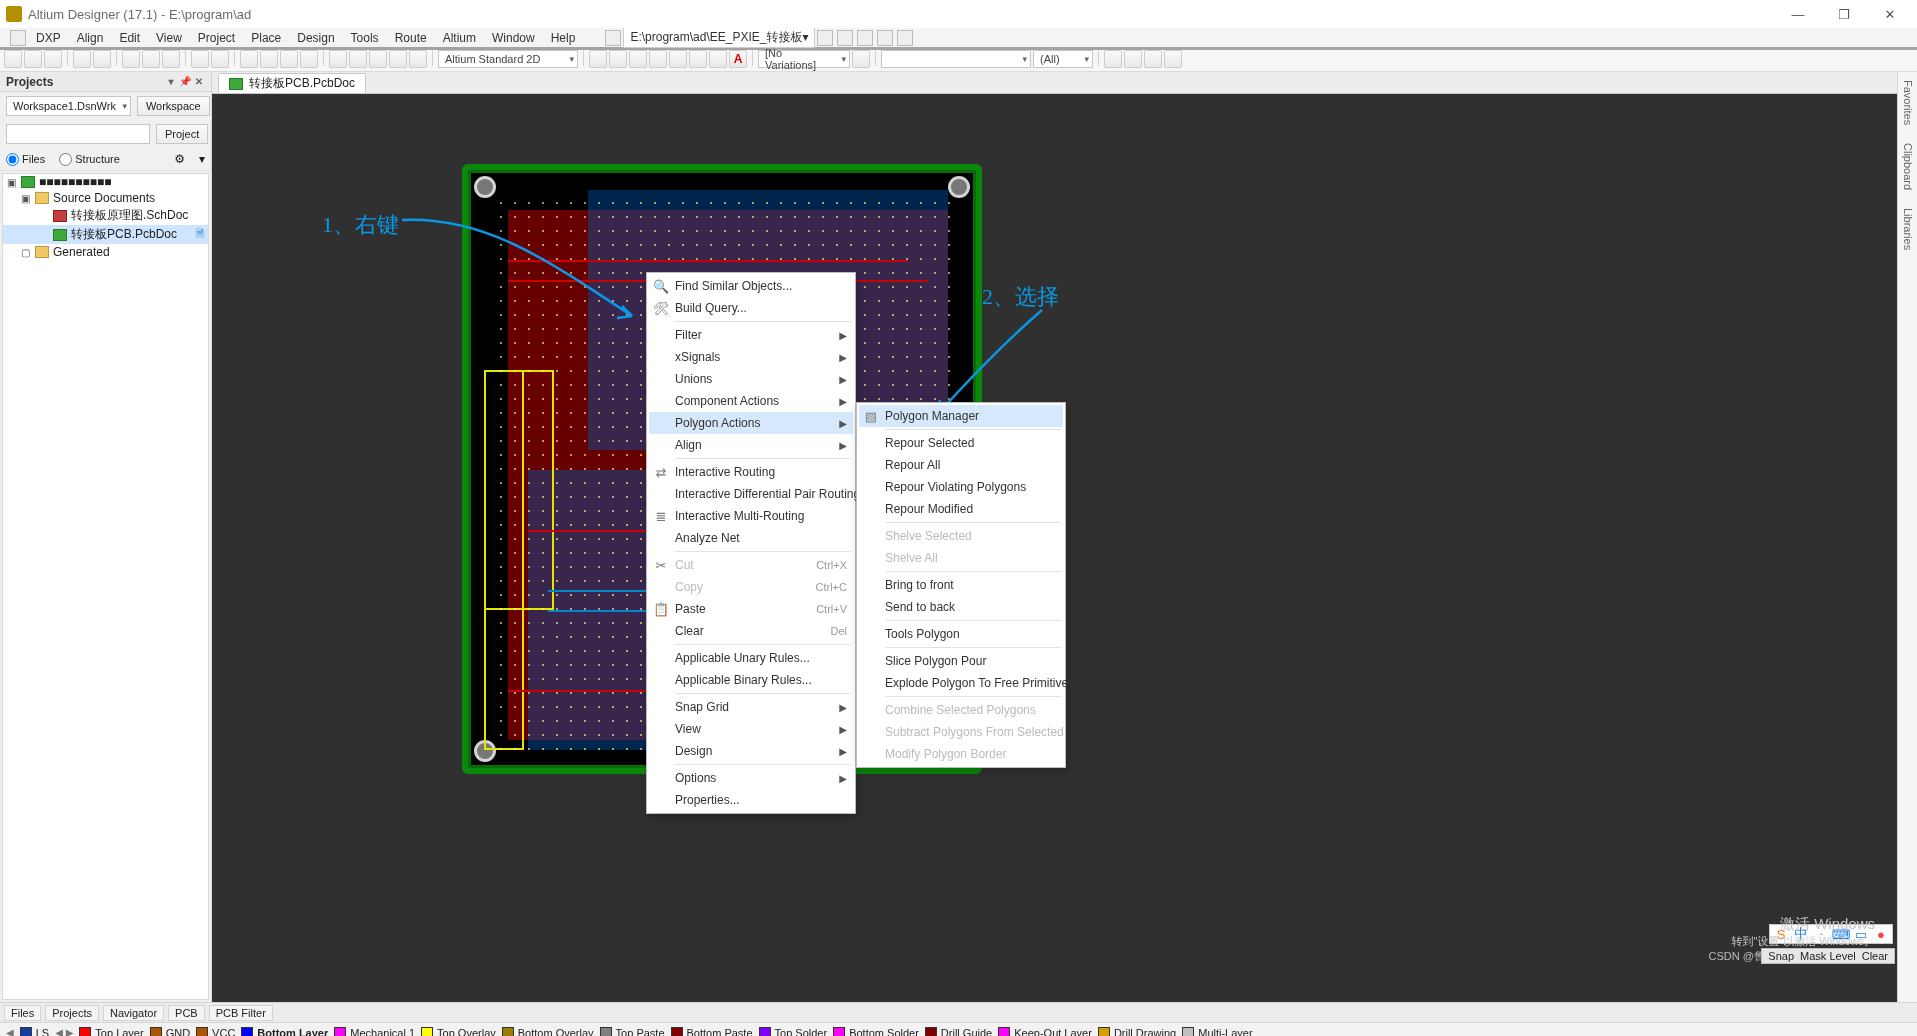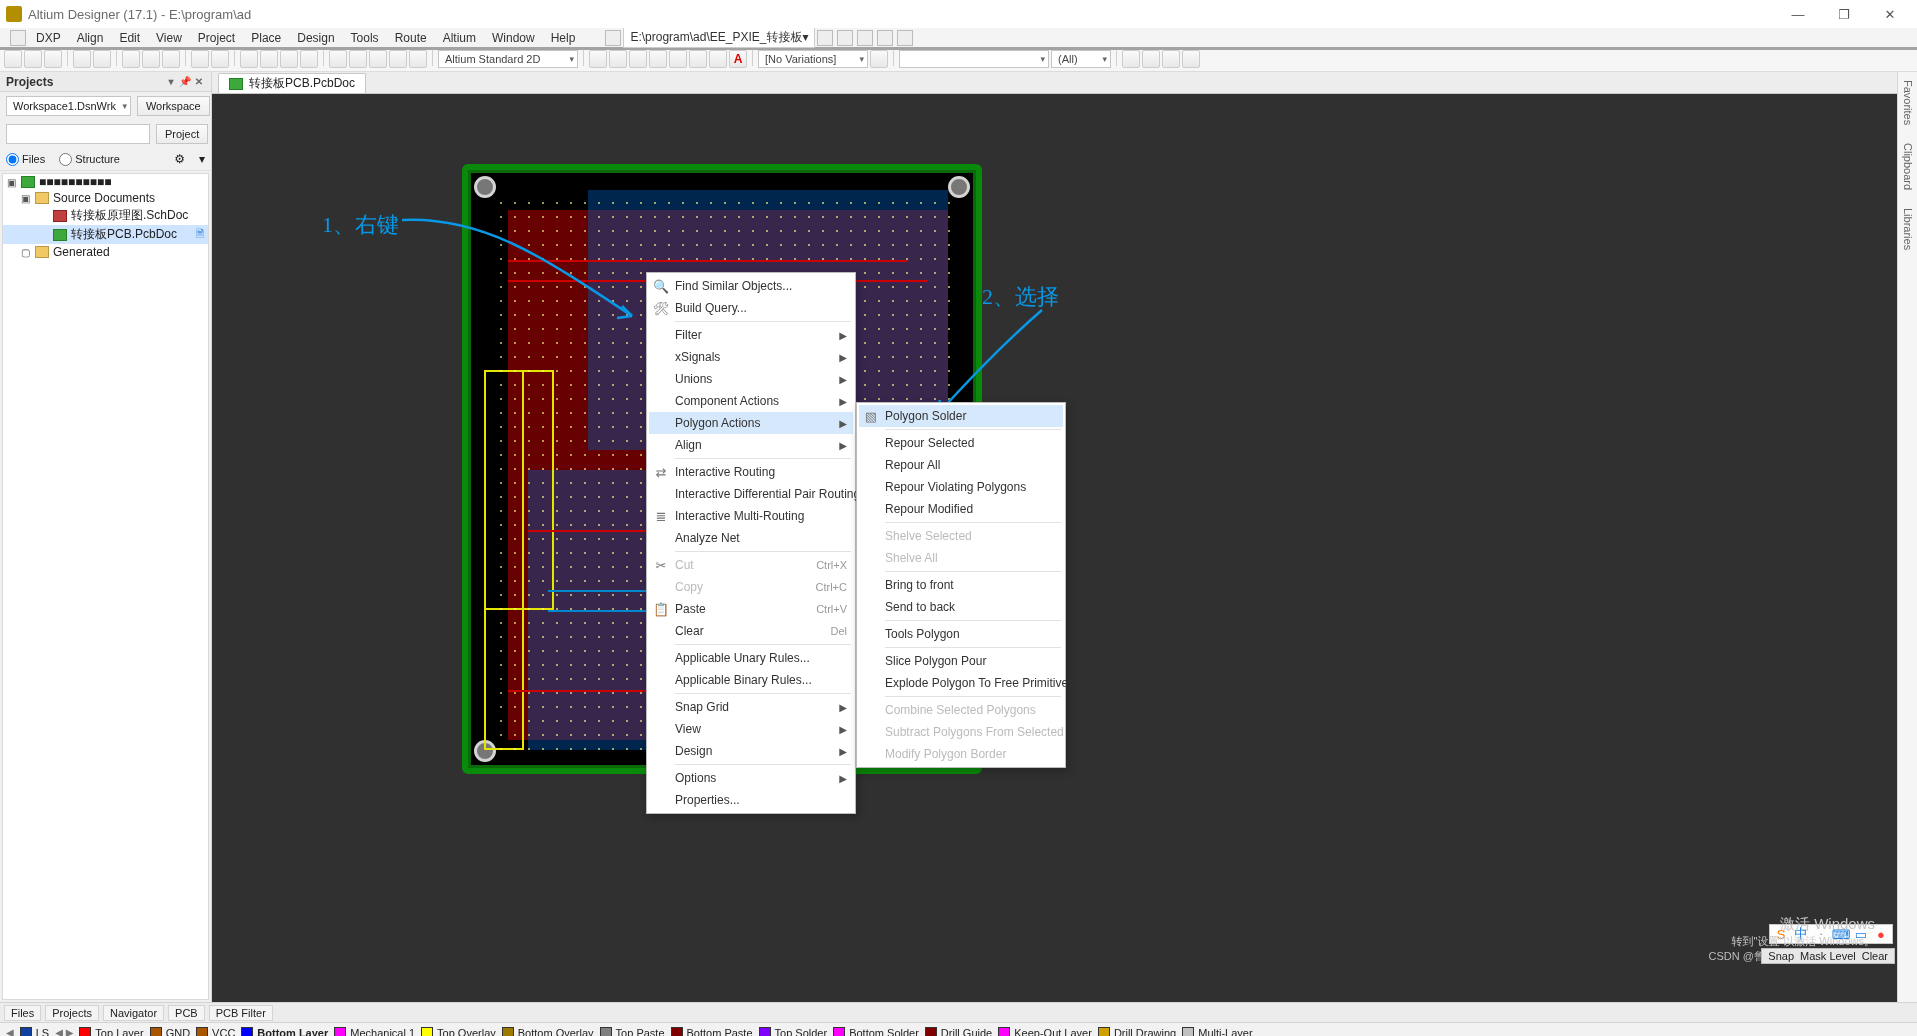--- a/index.html
+++ b/index.html
@@ -140,21 +140,21 @@
   <div class="sep"></div>
   <div class="tb"></div>
   <div class="tb"></div>
   <div class="tb"></div>
   <div class="tb"></div>
   <div class="tb"></div>
   <div class="tb"></div>
   <div class="tb"></div>
   <div class="tb" style="color:#d00;font-weight:bold;text-align:center;line-height:16px;">A</div>
   <div class="sep"></div>
-  <div class="combo" style="width:110px">[No Variations]</div>
+  <div class="combo" style="width:92px">[No Variations]</div>
   <div class="tb"></div>
   <div class="sep"></div>
   <div class="combo" style="width:150px"></div>
   <div class="combo" style="width:60px">(All)</div>
   <div class="sep"></div>
   <div class="tb"></div>
   <div class="tb"></div>
   <div class="tb"></div>
   <div class="tb"></div>
 </div>
@@ -356,21 +356,21 @@
             <span class="arrow-r">▶</span>
           </div>
           <div class="mi">
             <span>Properties...</span>
           </div>
         </div>
 
       <div class="ctxmenu sub" style="left:644px;top:308px" id="ctx2">
           <div class="mi hl">
             <span class="icslot">▧</span>
-            <span>Polygon Solder</span>
+            <span>Polygon Manager</span>
           </div>
           <div class="msep"></div>
           <div class="mi">
             <span>Repour Selected</span>
           </div>
           <div class="mi">
             <span>Repour All</span>
           </div>
           <div class="mi">
             <span>Repour Violating Polygons</span>

